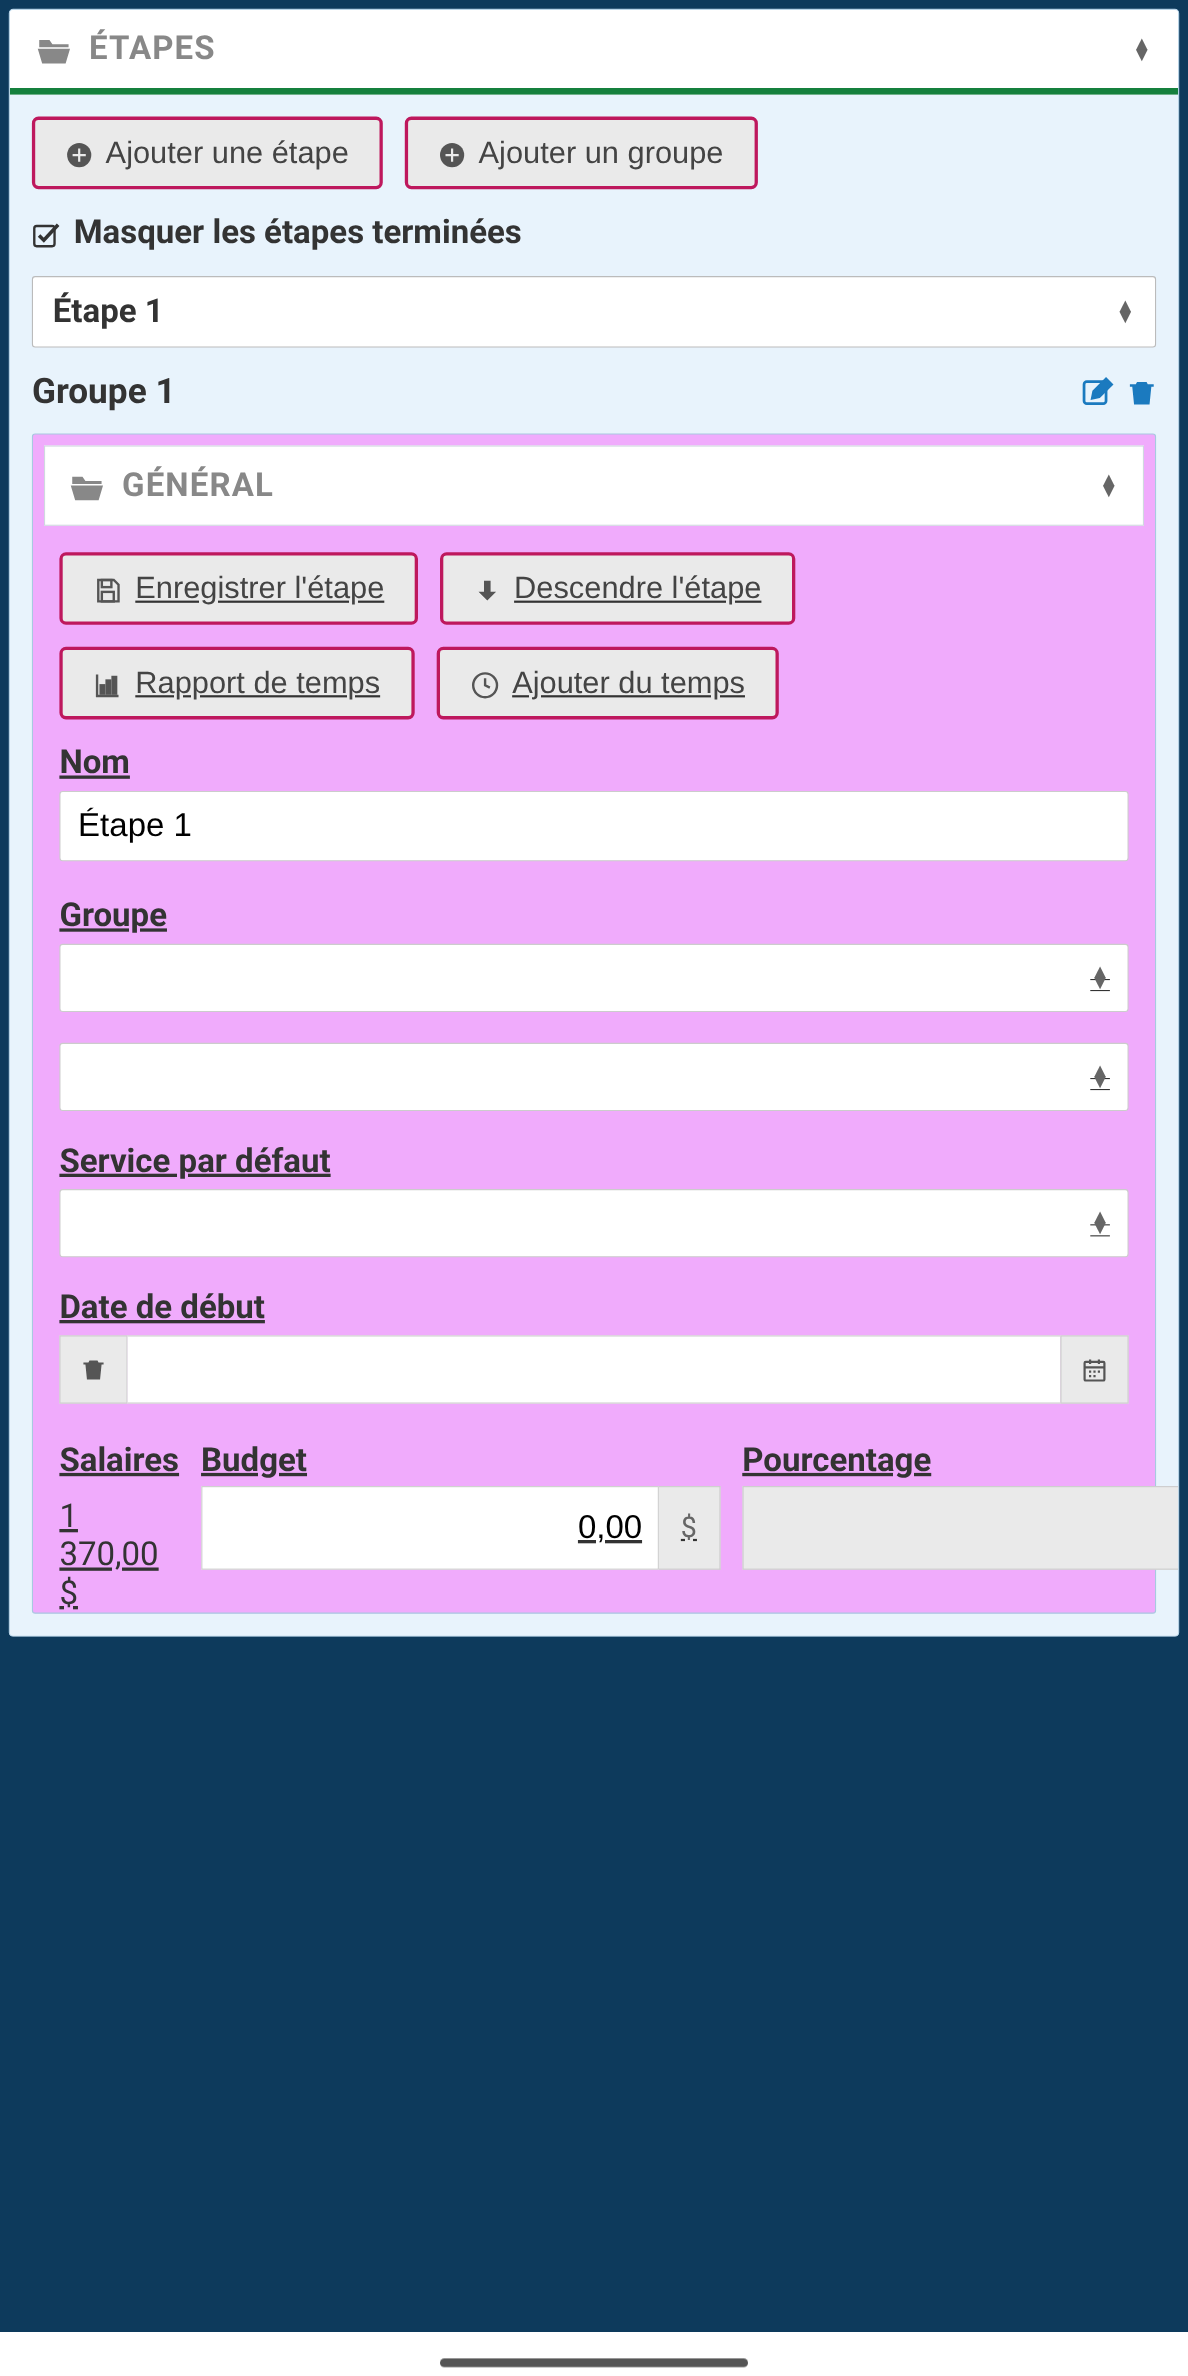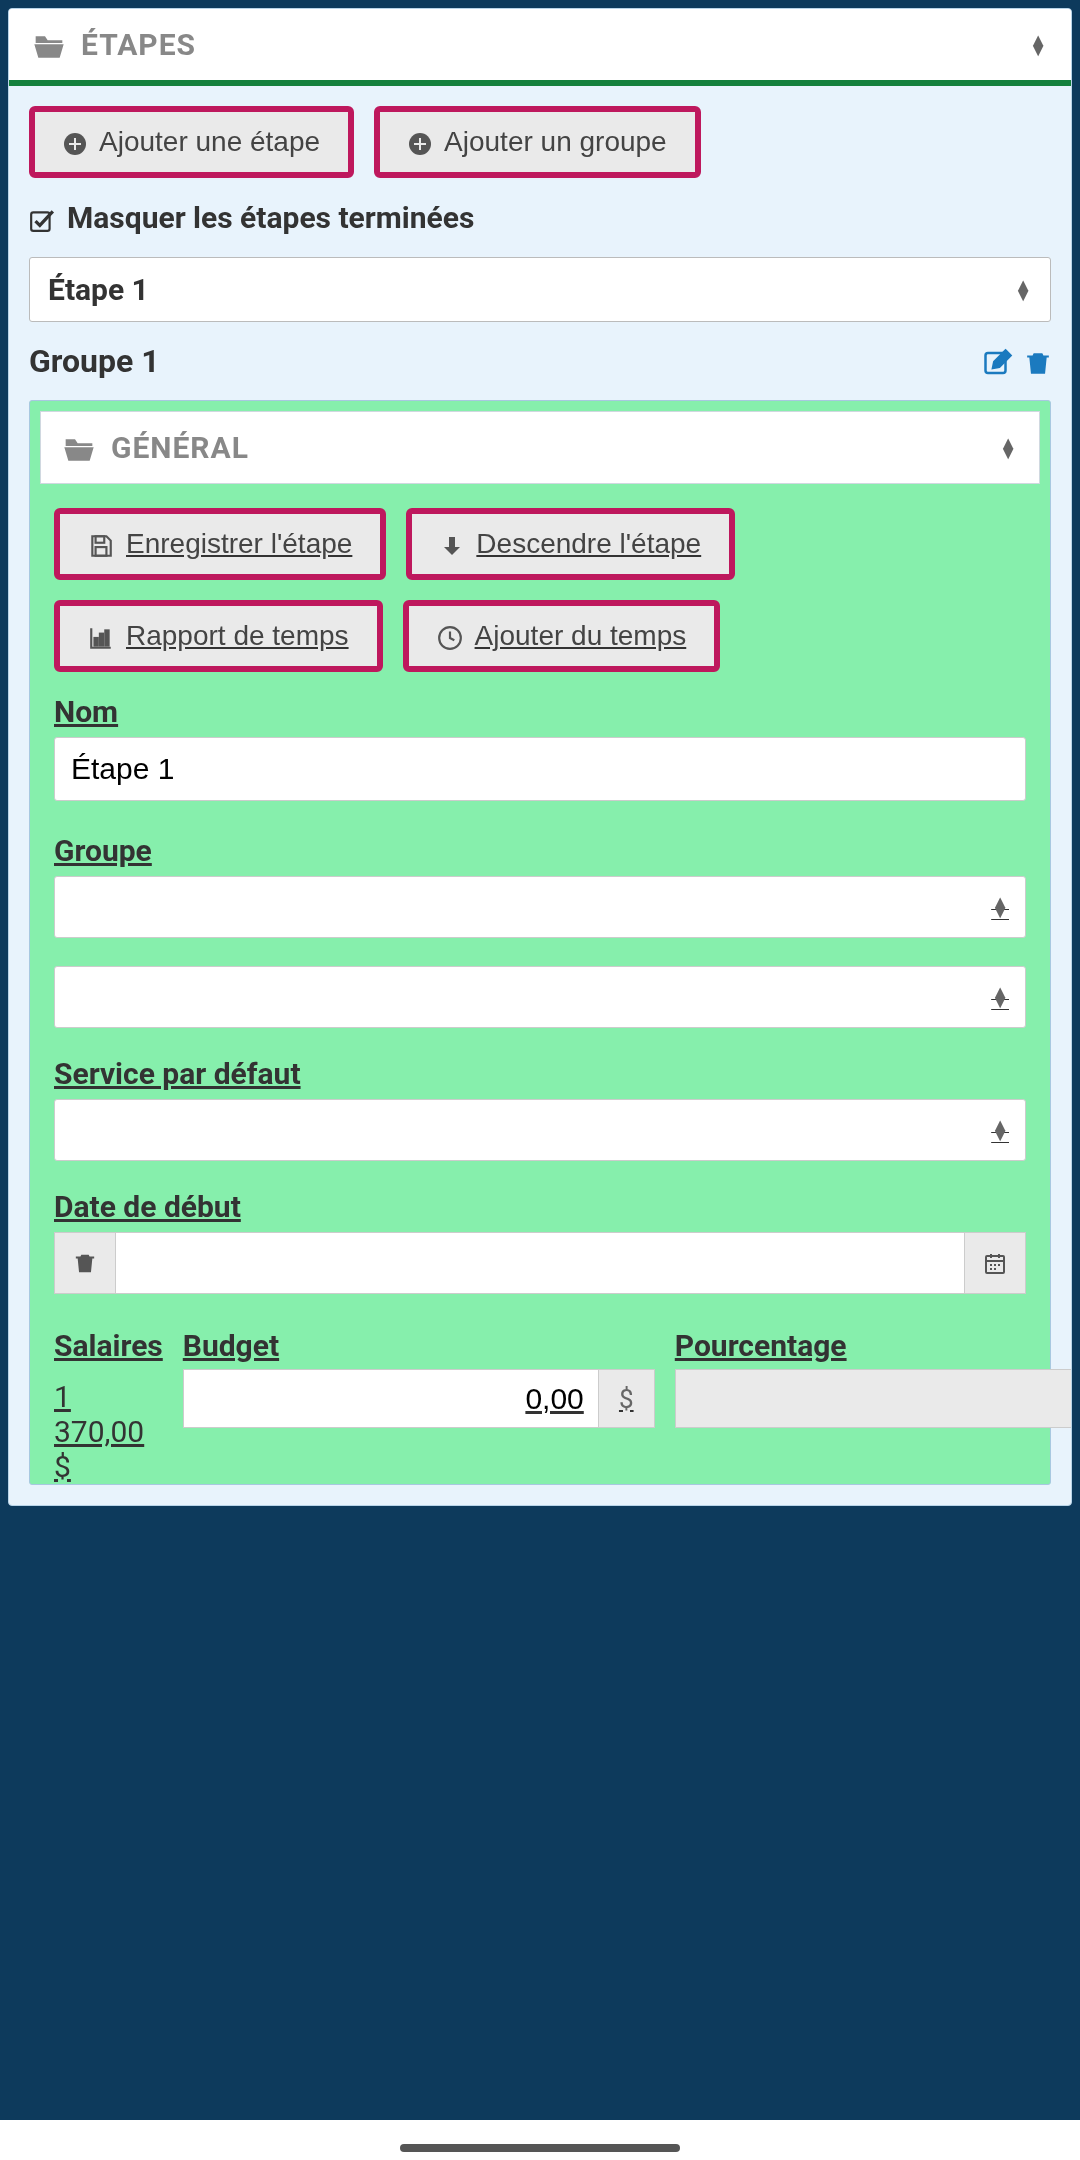--- a/index.html
+++ b/index.html
@@ -40,21 +40,21 @@
   color: #666;
   display: flex;
   flex-direction: column;
   gap: 0;
   font-size: 18px;
   line-height: 10px;
 }
 .panel-body { padding: 20px; }
 .btn {
   background: #eaeaea;
-  border: 6px solid #be185d;
+  border: 3px solid #be185d;
   border-radius: 6px;
   padding: 14px 28px;
   font-size: 28px;
   color: #444;
   display: inline-flex;
   align-items: center;
   gap: 12px;
   cursor: pointer;
 }
 .btn.disabled { color: #aaa; }
@@ -95,21 +95,21 @@
   display: flex;
   align-items: center;
   justify-content: space-between;
   margin-bottom: 20px;
 }
 .group-label { font-weight: 700; font-size: 32px; }
 .group-actions { display: flex; gap: 12px; font-size: 28px; }
 .edit-icon { color: #1b7abf; cursor: pointer; }
 .trash-icon { color: #1b7abf; cursor: pointer; }
 .inner-panel {
-  background: #86efac;
+  background: #f0abfc;
   border: 1px solid #a8c8e0;
   border-radius: 3px;
 }
 .inner-header {
   background: #fff;
   border: 1px solid #d0d8e0;
   margin: 10px 10px 0 10px;
   padding: 18px 22px;
   display: flex;
   align-items: center;
@@ -162,21 +162,21 @@
   background: #fff;
   border: 1px solid #ccc;
   border-left: none;
   border-right: none;
   height: 62px;
 }
 .footer-row { display: flex; gap: 20px; }
 .footer-col { display: flex; flex-direction: column; }
 .footer-col .form-label { margin-bottom: 6px; }
 .salary-value { font-size: 30px; color: #333; padding-top: 10px; }
-.input-group { display: flex; height: 59px; }
+.input-group { display: flex; height: 76px; }
 .num-input {
   flex: 1;
   background: #fff;
   border: 1px solid #ccc;
   text-align: right;
   padding: 0 14px;
   font-size: 30px;
 }
 .addon {
   background: #eaeaea;

